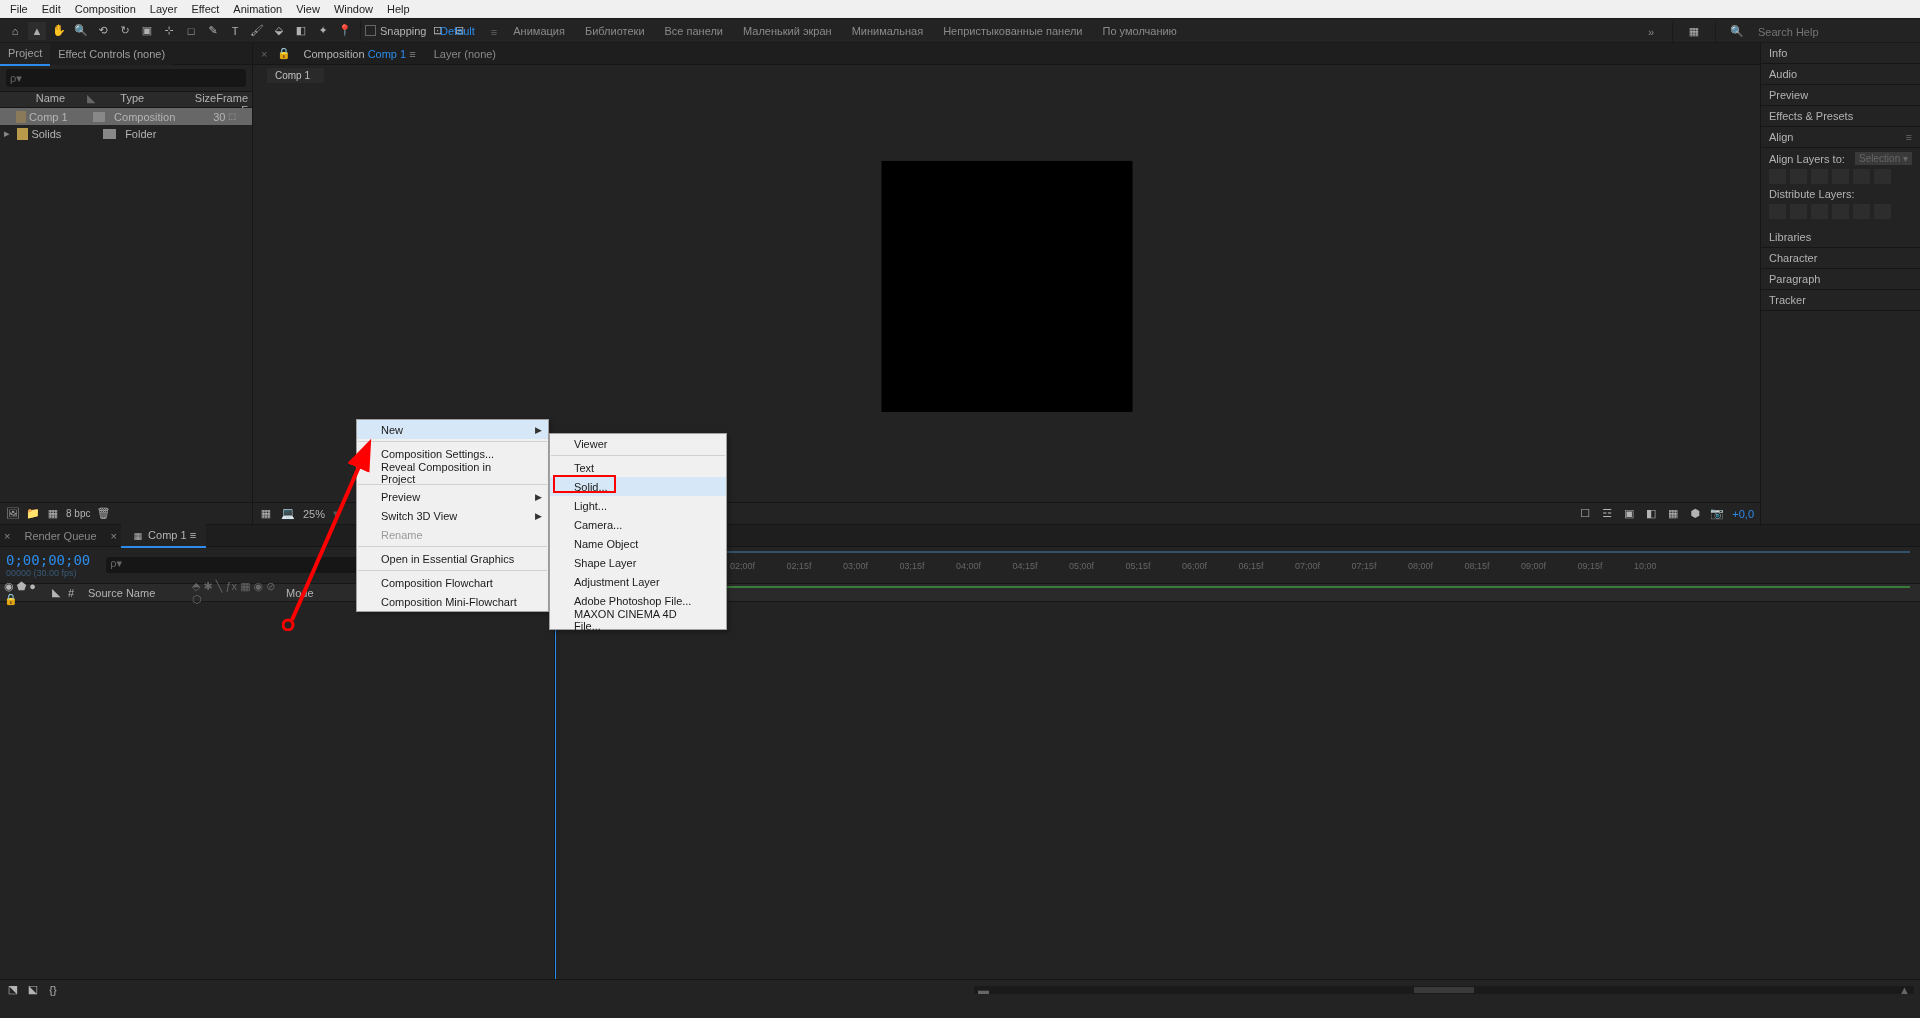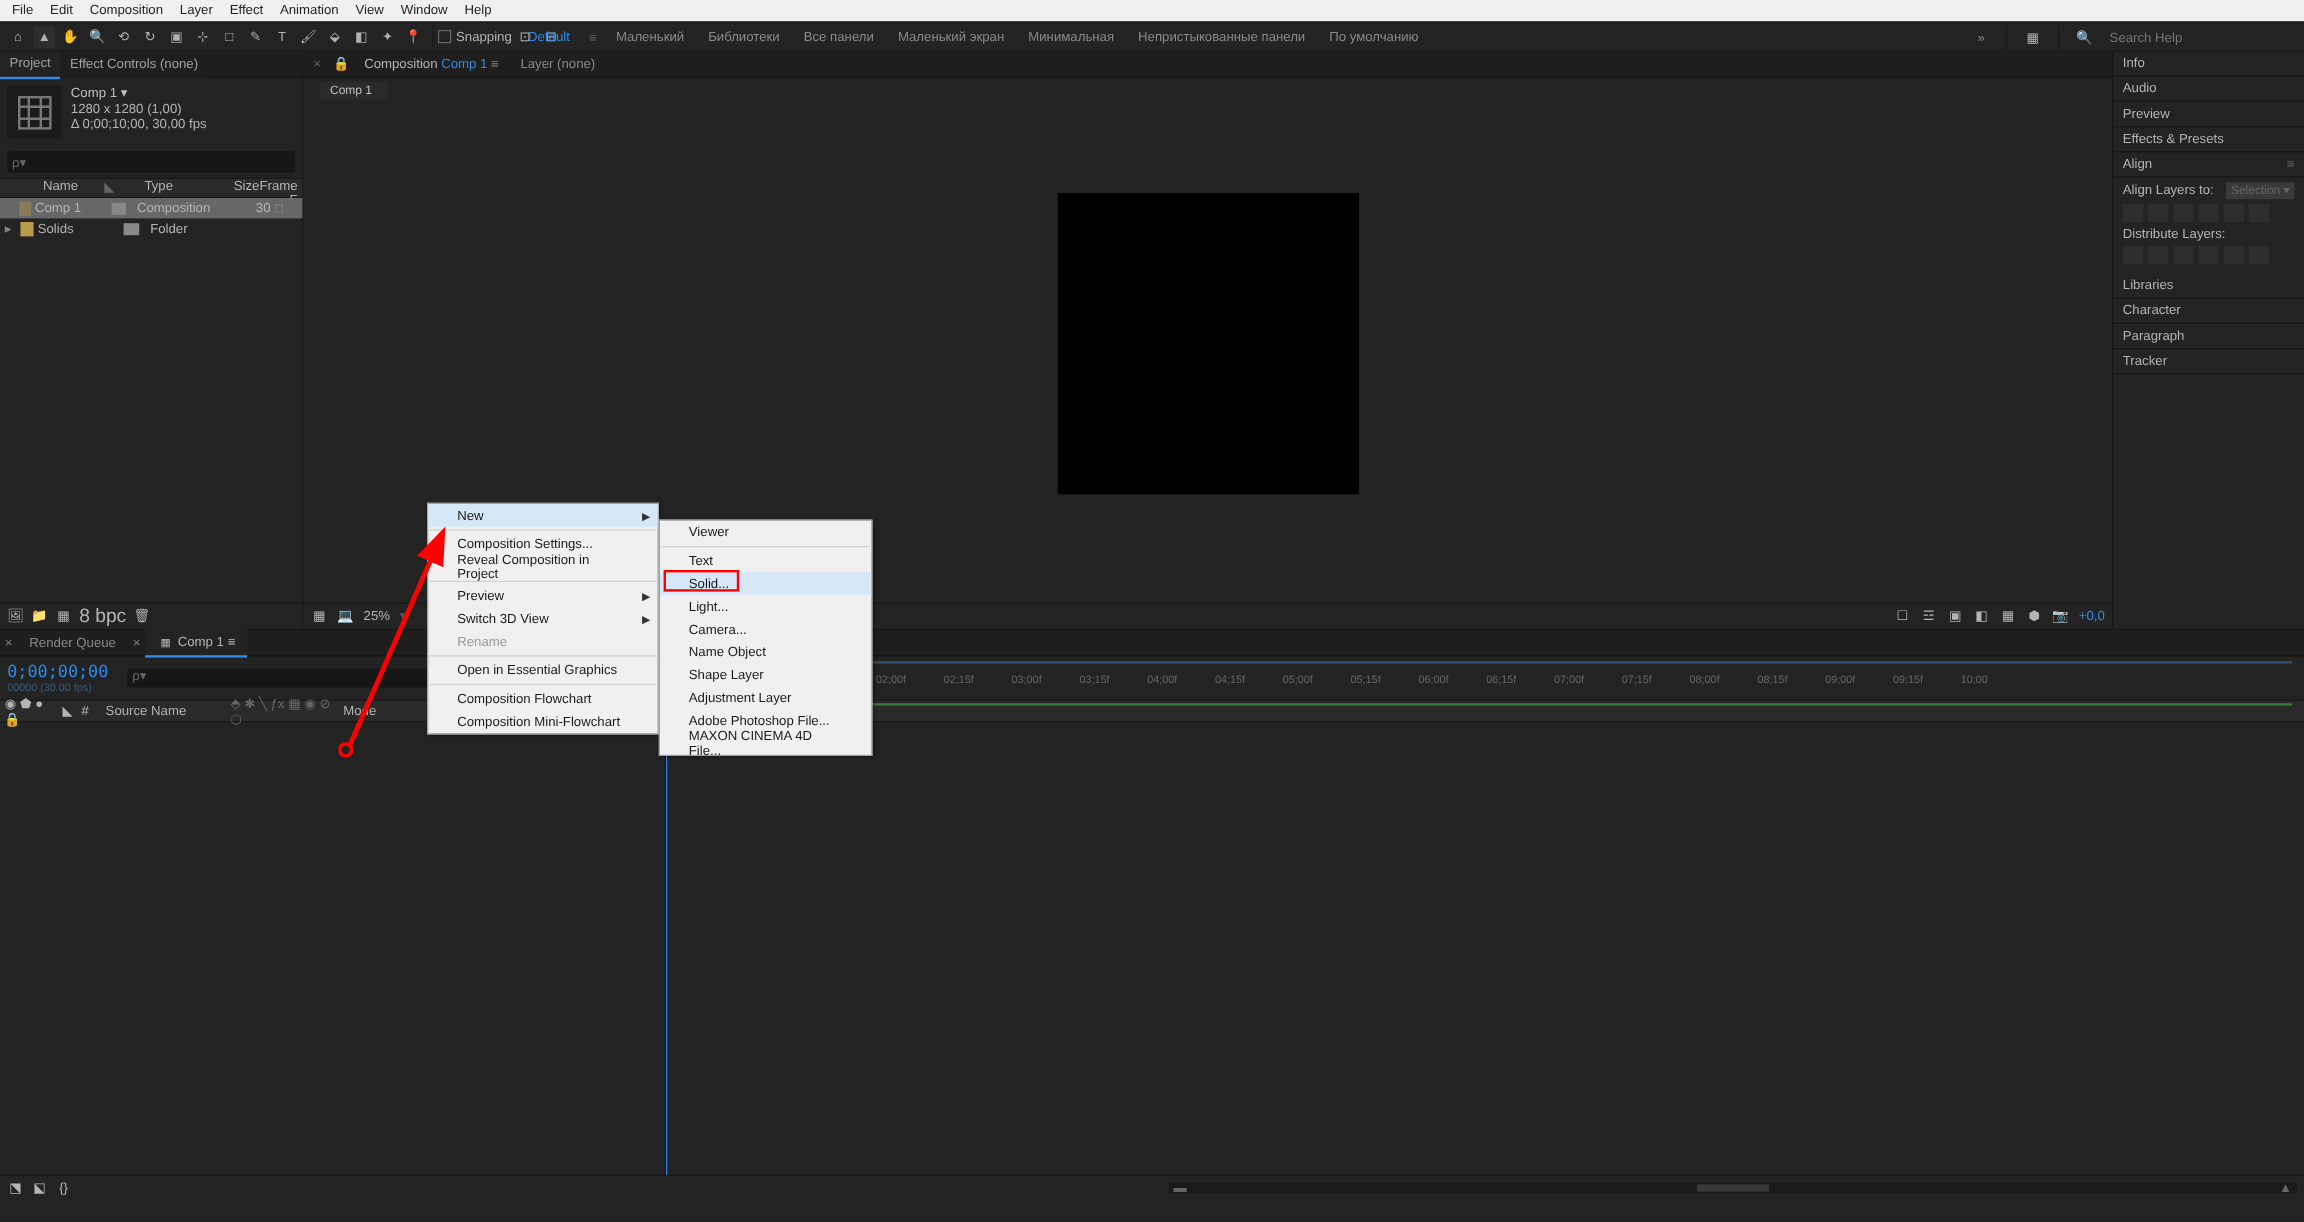--- a/index.html
+++ b/index.html
@@ -145,21 +145,21 @@
   <span class="tool-ico">✦</span>
   <span class="tool-ico">📍</span>
   <span class="sep-v"></span>
   <span class="snap-chk"></span>
   <span>Snapping</span>
   <span class="tool-ico">⊡</span>
   <span class="tool-ico">⊟</span>
   <div class="workspace-bar" id="wsbar">
       <span class="ws-item active">Default</span>
       <span style="color: rgb(102, 102, 102); padding: 0px 6px;">≡</span>
-      <span class="ws-item">Маленький</span>
+      <span class="ws-item">Анимация</span>
       <span class="ws-item">Библиотеки</span>
       <span class="ws-item">Все панели</span>
       <span class="ws-item">Маленький экран</span>
       <span class="ws-item">Минимальная</span>
       <span class="ws-item">Непристыкованные панели</span>
       <span class="ws-item">По умолчанию</span>
     </div>
   <div class="toolbar-right">
     <span class="tool-ico" style="color:#888">»</span>
     <span class="sep-v"></span>
@@ -169,36 +169,20 @@
     <input class="search-help" placeholder="Search Help" style="">
   </div>
 </div>
 
 <div class="panels-row">
 
   <div class="project-col">
     <div class="proj-tabs proj-tab-under">
       <div class="proj-tab active">Project</div>
       <div class="proj-tab">Effect Controls (none)</div>
-    </div>
-    <div class="proj-head">
-      <div class="thumb">
-        <svg width="30" height="30" viewBox="0 0 30 30" fill="none" stroke="#888" stroke-width="2">
-            <rect x="2" y="2" width="26" height="26"></rect>
-            <line x1="2" y1="10" x2="28" y2="10"></line>
-            <line x1="2" y1="20" x2="28" y2="20"></line>
-            <line x1="10" y1="2" x2="10" y2="28"></line>
-            <line x1="20" y1="2" x2="20" y2="28"></line>
-          </svg>
-      </div>
-      <div class="proj-info">
-        <span style="color:#c0c0c0">Comp 1 ▾</span>
-        <span>1280 x 1280 (1,00)</span>
-        <span>Δ 0;00;10;00, 30,00 fps</span>
-      </div>
     </div>
     <div class="proj-search">
         <span style="color:#666">ρ▾</span>
       </div>
     <div class="proj-list-head">
       <div class="col-name">
           <span>Name</span>
           <span style="color:#2d8ceb;font-size:8px">▴</span>
         </div>
       <span style="width:14px;color:#666">◣</span>
@@ -223,21 +207,21 @@
           <span style="width:14px;background:#888;height:10px;margin:0 3px"></span>
           <span class="row-type">Folder</span>
           <span class="row-size"></span>
           <span class="row-fr"></span>
         </div>
       </div>
     <div class="proj-footer">
       <span class="ico">🖼</span>
       <span class="ico">📁</span>
       <span class="ico">▦</span>
-      <span style="font-size:16px">8 bpc</span>
+      <span style="font-size:10px">8 bpc</span>
       <span class="ico">🗑</span>
     </div>
   </div>
 
   <div class="viewer-col">
     <div class="viewer-tabs">
       <span style="color:#666;padding:0 4px">×</span>
       <span class="ico" style="color:#666">🔒</span>
       <span class="vt"><span>Composition</span> <span class="comp" style="color:#2d8ceb">Comp 1</span> ≡</span>
       <span class="vt">Layer (none)</span>

